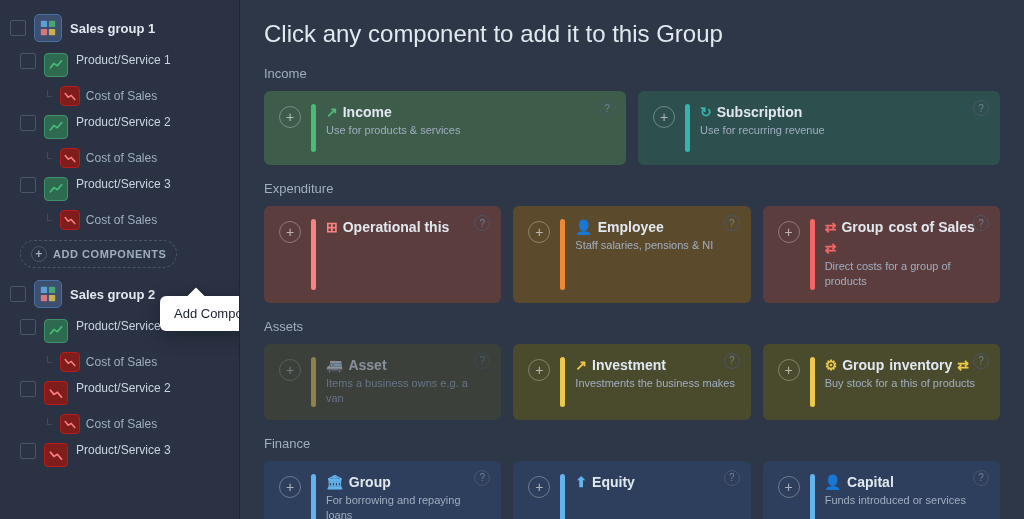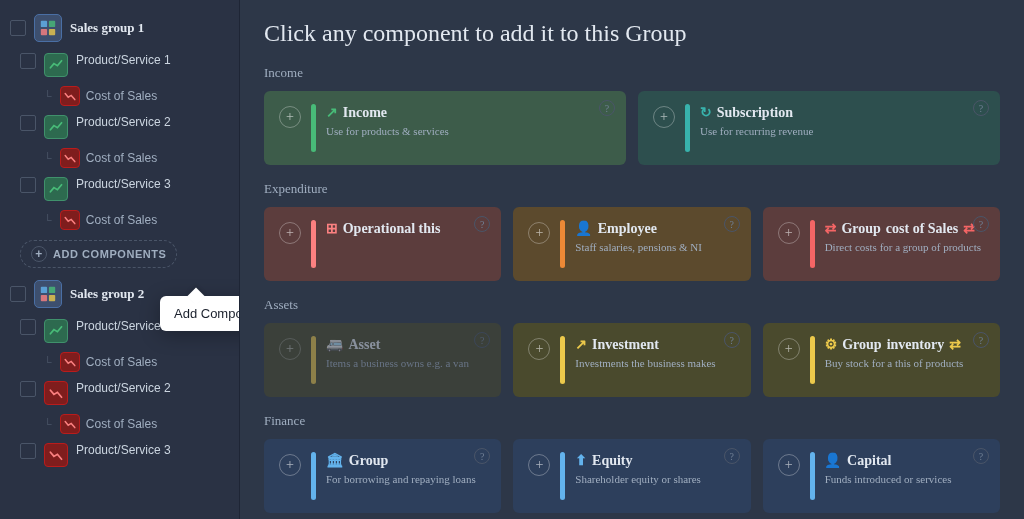--- a/index.html
+++ b/index.html
@@ -27,21 +27,20 @@
     .sidebar::-webkit-scrollbar { width: 4px; }
     .sidebar::-webkit-scrollbar-track { background: #2a3244; }
     .sidebar::-webkit-scrollbar-thumb { background: #4a5568; border-radius: 2px; }
 
     .group-header {
       display: flex;
       align-items: center;
       padding: 6px 10px;
       cursor: pointer;
       gap: 8px;
-      font-family: Liberation Serif, serif;
     }
     .group-checkbox {
       width: 16px; height: 16px;
       border: 1px solid #4a5568;
       background: transparent;
       border-radius: 2px;
       flex-shrink: 0;
     }
     .group-icon {
       width: 28px; height: 28px;
@@ -146,21 +145,20 @@
       transform: rotate(45deg);
       box-shadow: -2px -2px 4px rgba(0,0,0,0.1);
     }
 
     
     .main {
       flex: 1;
       padding: 20px 24px;
       overflow-y: auto;
       background: #2d3748;
-      font-family: Liberation Serif, serif;
     }
     .main::-webkit-scrollbar { width: 4px; }
     .main::-webkit-scrollbar-track { background: #2d3748; }
     .main::-webkit-scrollbar-thumb { background: #4a5568; border-radius: 2px; }
 
     .main-title {
       font-size: 24px;
       font-weight: 300;
       color: #e2e8f0;
       margin-bottom: 18px;
@@ -538,21 +536,20 @@
     </div>
 
     <div class="card" style="background:#2d3f5c;">
       <div class="card-plus">+</div>
       <div class="card-accent accent-blue"></div>
       <div class="card-body">
         <div class="card-title">
           <span style="color:#63b3ed;">⬆</span>
           <strong>Equity</strong>
         </div>
-        <div class="card-desc">Shareholder equity or shares</div>
       </div>
       <div class="card-question">?</div>
     </div>
 
     <div class="card" style="background:#2d3f5c;">
       <div class="card-plus">+</div>
       <div class="card-accent accent-blue"></div>
       <div class="card-body">
         <div class="card-title">
           <span style="color:#63b3ed;">👤</span>

